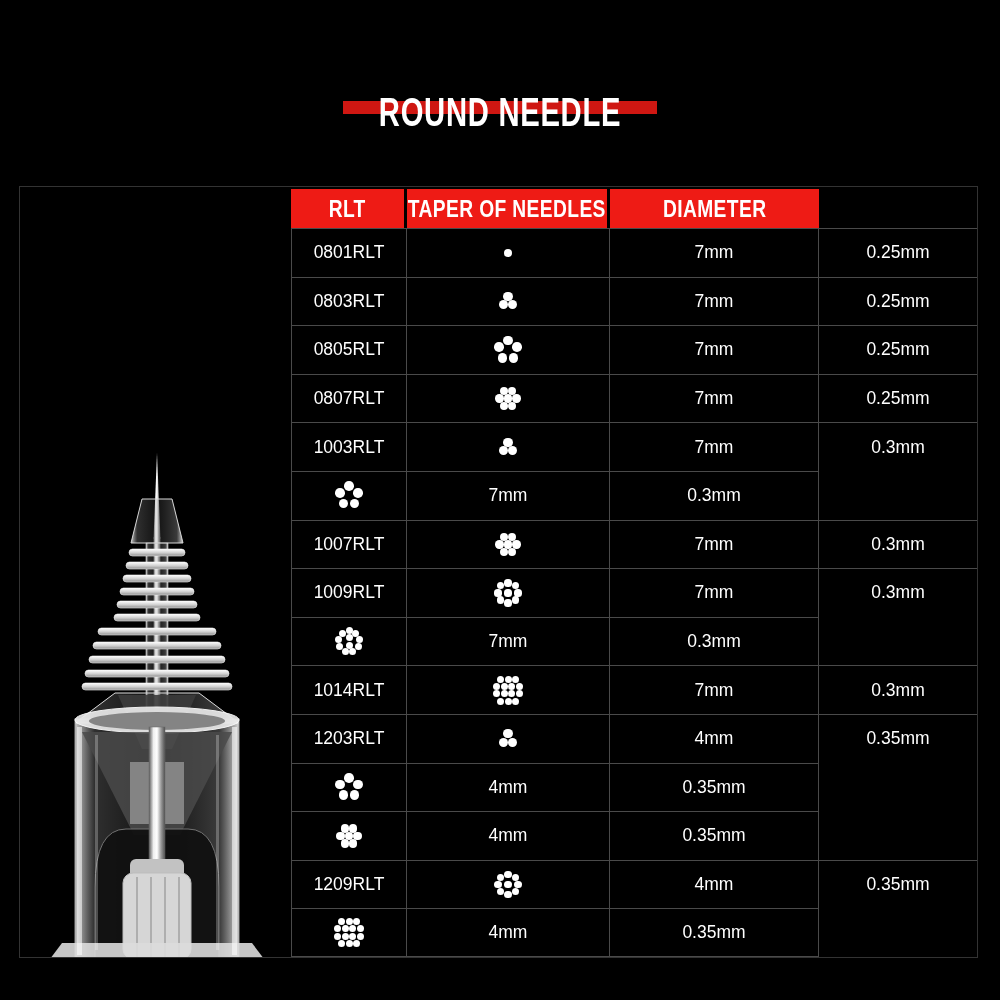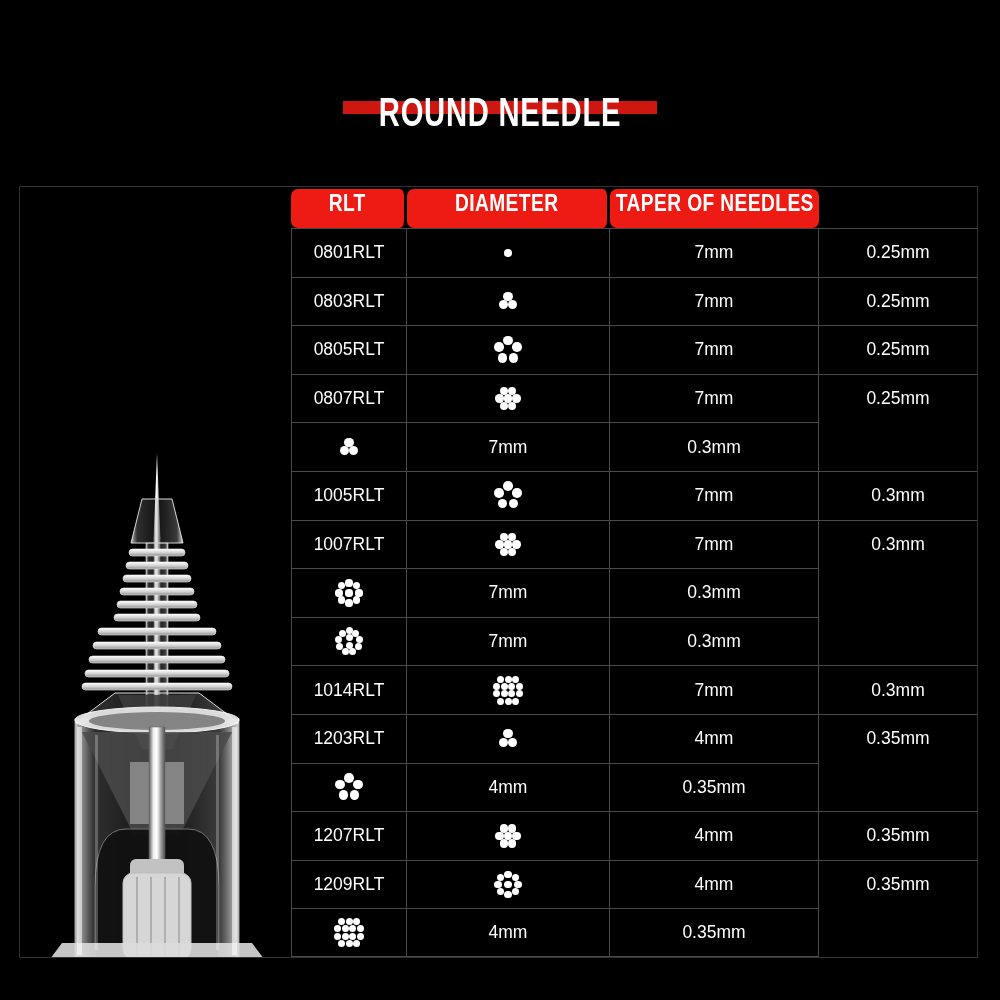--- a/index.html
+++ b/index.html
@@ -37,22 +37,22 @@
   .spec-table{
     position:absolute;left:271px;top:2px;width:687px;height:768px;
     display:flex;flex-direction:column;
   }
   .thead,.trow{
     display:grid;grid-template-columns:116px 203px 209px 159px;
     box-sizing:border-box;
   }
   .thead{height:39px;flex:0 0 39px;}
   .th{
-    background:var(--red);display:flex;justify-content:center;
-    border-right:3px solid #000;box-sizing:border-box;overflow:hidden;border-radius:7px;
+    background:var(--red);display:flex;align-items:center;justify-content:center;
+    border-right:3px solid #000;box-sizing:border-box;overflow:hidden;
   }
   .th:last-child{border-right:none;}
   .th span{
     color:var(--txt);font-size:24px;font-weight:bold;white-space:nowrap;
     transform:scaleX(.8);transform-origin:center;letter-spacing:.5px;
   }
   .tbody{flex:1;display:grid;grid-template-rows:repeat(15,1fr);}
   .trow>div{
     border-top:1px solid var(--grid);border-right:1px solid var(--grid);
     box-sizing:border-box;display:flex;align-items:center;justify-content:center;
@@ -152,24 +152,24 @@
       <rect x="196" y="548" width="3" height="215" fill="#ffffff" opacity=".25"></rect>
     </svg>
   </figure>
 
   <div class="spec-table">
     <div class="thead" id="thead">
         <div class="th">
           <span>RLT</span>
         </div>
         <div class="th">
+          <span>TAPER OF NEEDLES</span>
+        </div>
+        <div class="th">
           <span>DIAMETER</span>
-        </div>
-        <div class="th">
-          <span>TAPER OF NEEDLES</span>
         </div>
       </div>
     <div class="tbody" id="tbody">
         <div class="trow">
           <div>0801RLT</div>
           <div>
             <div class="arr-box">
               <span class="dot" style="height: 8.4px; width: 8.4px; left: 18.8px; top: 18.8px; background: rgb(255, 255, 255);"></span>
             </div>
           </div>
@@ -212,32 +212,32 @@
               <span class="dot" style="height: 8.4px; width: 8.4px; left: 10.2px; top: 18.8px; background: rgb(255, 255, 255);"></span>
               <span class="dot" style="height: 8.4px; width: 8.4px; left: 27.4px; top: 18.8px; background: rgb(255, 255, 255);"></span>
               <span class="dot" style="height: 8.4px; width: 8.4px; left: 14.5px; top: 26.3px; background: rgb(255, 255, 255);"></span>
               <span class="dot" style="height: 8.4px; width: 8.4px; left: 23.1px; top: 26.3px; background: rgb(255, 255, 255);"></span>
             </div>
           </div>
           <div>7mm</div>
           <div>0.25mm</div>
         </div>
         <div class="trow">
+          <div>1003RLT</div>
           <div>
             <div class="arr-box">
               <span class="dot" style="height: 9.2px; width: 9.2px; left: 18.4px; top: 13.4px; background: rgb(255, 255, 255);"></span>
               <span class="dot" style="height: 9.2px; width: 9.2px; left: 13.5px; top: 21.8px; background: rgb(255, 255, 255);"></span>
               <span class="dot" style="height: 9.2px; width: 9.2px; left: 23.3px; top: 21.8px; background: rgb(255, 255, 255);"></span>
             </div>
           </div>
           <div>7mm</div>
           <div>0.3mm</div>
         </div>
         <div class="trow">
-          <div>1005RLT</div>
           <div>
             <div class="arr-box">
               <span class="dot" style="height: 9.6px; width: 9.6px; left: 18.2px; top: 8.6px; background: rgb(255, 255, 255);"></span>
               <span class="dot" style="height: 9.6px; width: 9.6px; left: 9.1px; top: 15.2px; background: rgb(255, 255, 255);"></span>
               <span class="dot" style="height: 9.6px; width: 9.6px; left: 27.3px; top: 15.2px; background: rgb(255, 255, 255);"></span>
               <span class="dot" style="height: 9.6px; width: 9.6px; left: 12.6px; top: 26px; background: rgb(255, 255, 255);"></span>
               <span class="dot" style="height: 9.6px; width: 9.6px; left: 23.8px; top: 26px; background: rgb(255, 255, 255);"></span>
             </div>
           </div>
           <div>7mm</div>
@@ -253,20 +253,21 @@
               <span class="dot" style="height: 8.4px; width: 8.4px; left: 10.2px; top: 18.8px; background: rgb(255, 255, 255);"></span>
               <span class="dot" style="height: 8.4px; width: 8.4px; left: 27.4px; top: 18.8px; background: rgb(255, 255, 255);"></span>
               <span class="dot" style="height: 8.4px; width: 8.4px; left: 14.5px; top: 26.3px; background: rgb(255, 255, 255);"></span>
               <span class="dot" style="height: 8.4px; width: 8.4px; left: 23.1px; top: 26.3px; background: rgb(255, 255, 255);"></span>
             </div>
           </div>
           <div>7mm</div>
           <div>0.3mm</div>
         </div>
         <div class="trow">
+          <div>1009RLT</div>
           <div>
             <div class="arr-box">
               <span class="dot" style="height: 7.2px; width: 7.2px; left: 19.4px; top: 19.4px; background: rgb(255, 255, 255);"></span>
               <span class="dot" style="height: 7.2px; width: 7.2px; left: 19.4px; top: 9.4px; background: rgb(255, 255, 255);"></span>
               <span class="dot" style="height: 7.2px; width: 7.2px; left: 26.5px; top: 12.3px; background: rgb(255, 255, 255);"></span>
               <span class="dot" style="height: 7.2px; width: 7.2px; left: 29.4px; top: 19.4px; background: rgb(255, 255, 255);"></span>
               <span class="dot" style="height: 7.2px; width: 7.2px; left: 26.5px; top: 26.5px; background: rgb(255, 255, 255);"></span>
               <span class="dot" style="height: 7.2px; width: 7.2px; left: 19.4px; top: 29.4px; background: rgb(255, 255, 255);"></span>
               <span class="dot" style="height: 7.2px; width: 7.2px; left: 12.3px; top: 26.5px; background: rgb(255, 255, 255);"></span>
               <span class="dot" style="height: 7.2px; width: 7.2px; left: 9.4px; top: 19.4px; background: rgb(255, 255, 255);"></span>
@@ -337,21 +338,20 @@
               <span class="dot" style="height: 9.6px; width: 9.6px; left: 9.1px; top: 15.2px; background: rgb(255, 255, 255);"></span>
               <span class="dot" style="height: 9.6px; width: 9.6px; left: 27.3px; top: 15.2px; background: rgb(255, 255, 255);"></span>
               <span class="dot" style="height: 9.6px; width: 9.6px; left: 12.6px; top: 26px; background: rgb(255, 255, 255);"></span>
               <span class="dot" style="height: 9.6px; width: 9.6px; left: 23.8px; top: 26px; background: rgb(255, 255, 255);"></span>
             </div>
           </div>
           <div>4mm</div>
           <div>0.35mm</div>
         </div>
         <div class="trow">
-          <div>1207RLT</div>
           <div>
             <div class="arr-box">
               <span class="dot" style="height: 8.4px; width: 8.4px; left: 18.8px; top: 18.8px; background: rgb(255, 255, 255);"></span>
               <span class="dot" style="height: 8.4px; width: 8.4px; left: 14.5px; top: 11.3px; background: rgb(255, 255, 255);"></span>
               <span class="dot" style="height: 8.4px; width: 8.4px; left: 23.1px; top: 11.3px; background: rgb(255, 255, 255);"></span>
               <span class="dot" style="height: 8.4px; width: 8.4px; left: 10.2px; top: 18.8px; background: rgb(255, 255, 255);"></span>
               <span class="dot" style="height: 8.4px; width: 8.4px; left: 27.4px; top: 18.8px; background: rgb(255, 255, 255);"></span>
               <span class="dot" style="height: 8.4px; width: 8.4px; left: 14.5px; top: 26.3px; background: rgb(255, 255, 255);"></span>
               <span class="dot" style="height: 8.4px; width: 8.4px; left: 23.1px; top: 26.3px; background: rgb(255, 255, 255);"></span>
             </div>

